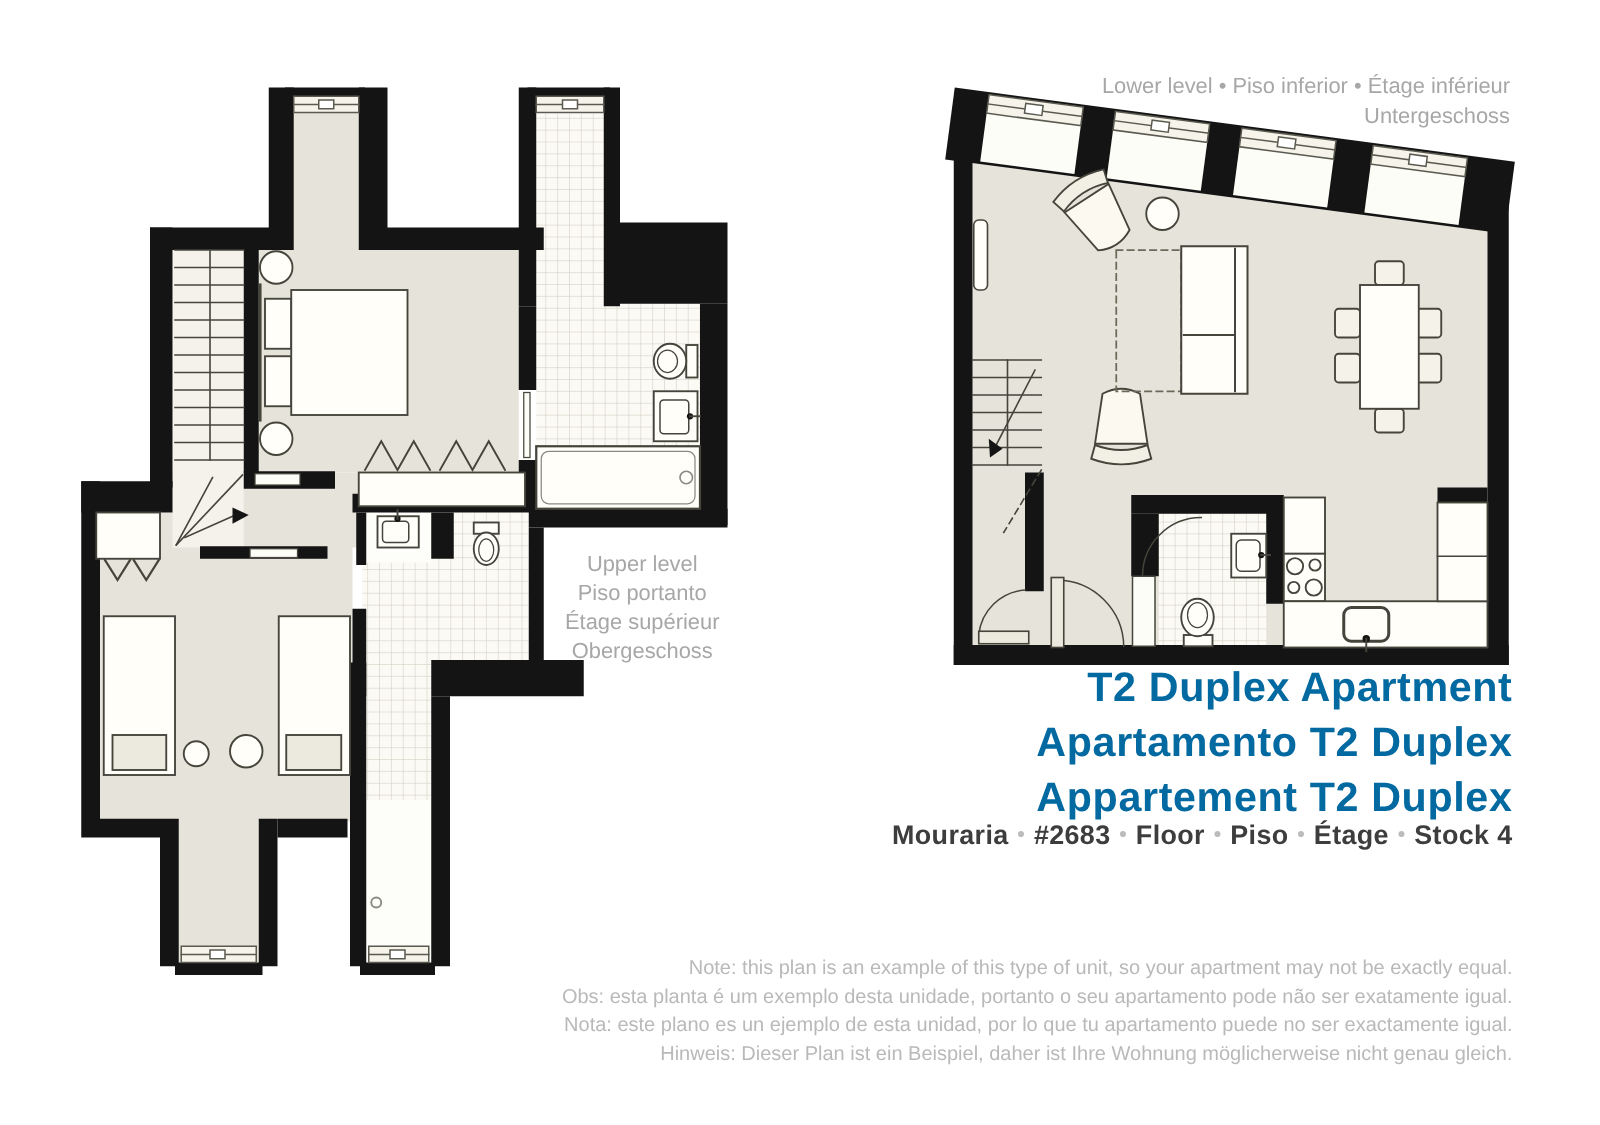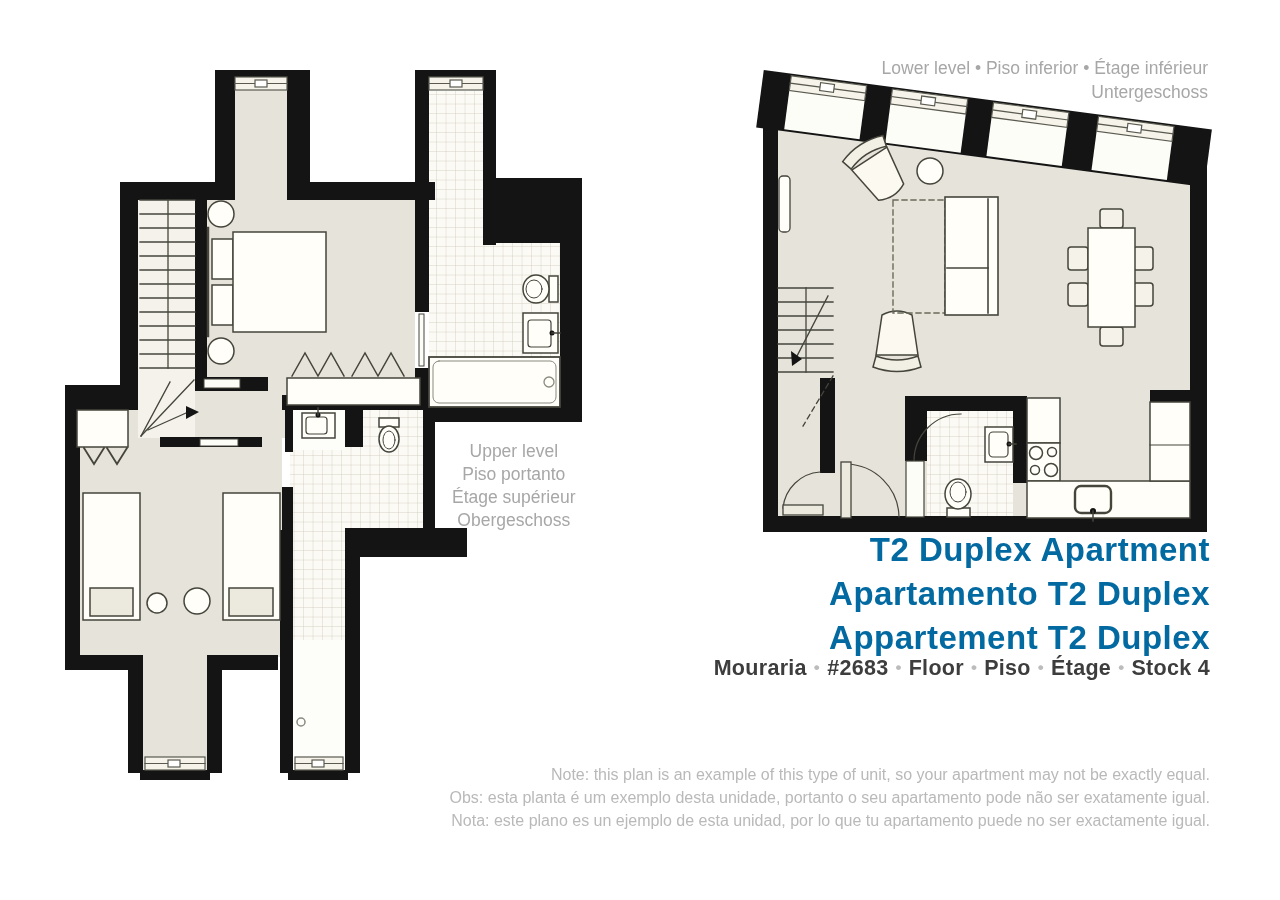--- a/index.html
+++ b/index.html
@@ -342,15 +342,16 @@
 </div>
 
 <div class="location">
   <span>Mouraria</span><span class="dot">•</span><span>#2683</span><span class="dot">•</span><span>Floor</span><span class="dot">•</span><span>Piso</span><span class="dot">•</span><span>Étage</span><span class="dot">•</span><span>Stock 4</span>
 </div>
 
 <div class="notes">
   <div>Note: this plan is an example of this type of unit, so your apartment may not be exactly equal.</div>
   <div>Obs: esta planta é um exemplo desta unidade, portanto o seu apartamento pode não ser exatamente igual.</div>
   <div>Nota: este plano es un ejemplo de esta unidad, por lo que tu apartamento puede no ser exactamente igual.</div>
+  <div>Hinweis: Dieser Plan ist ein Beispiel, daher ist Ihre Wohnung möglicherweise nicht genau gleich.</div>
 </div>
 
 </div>
 
 </body></html>

